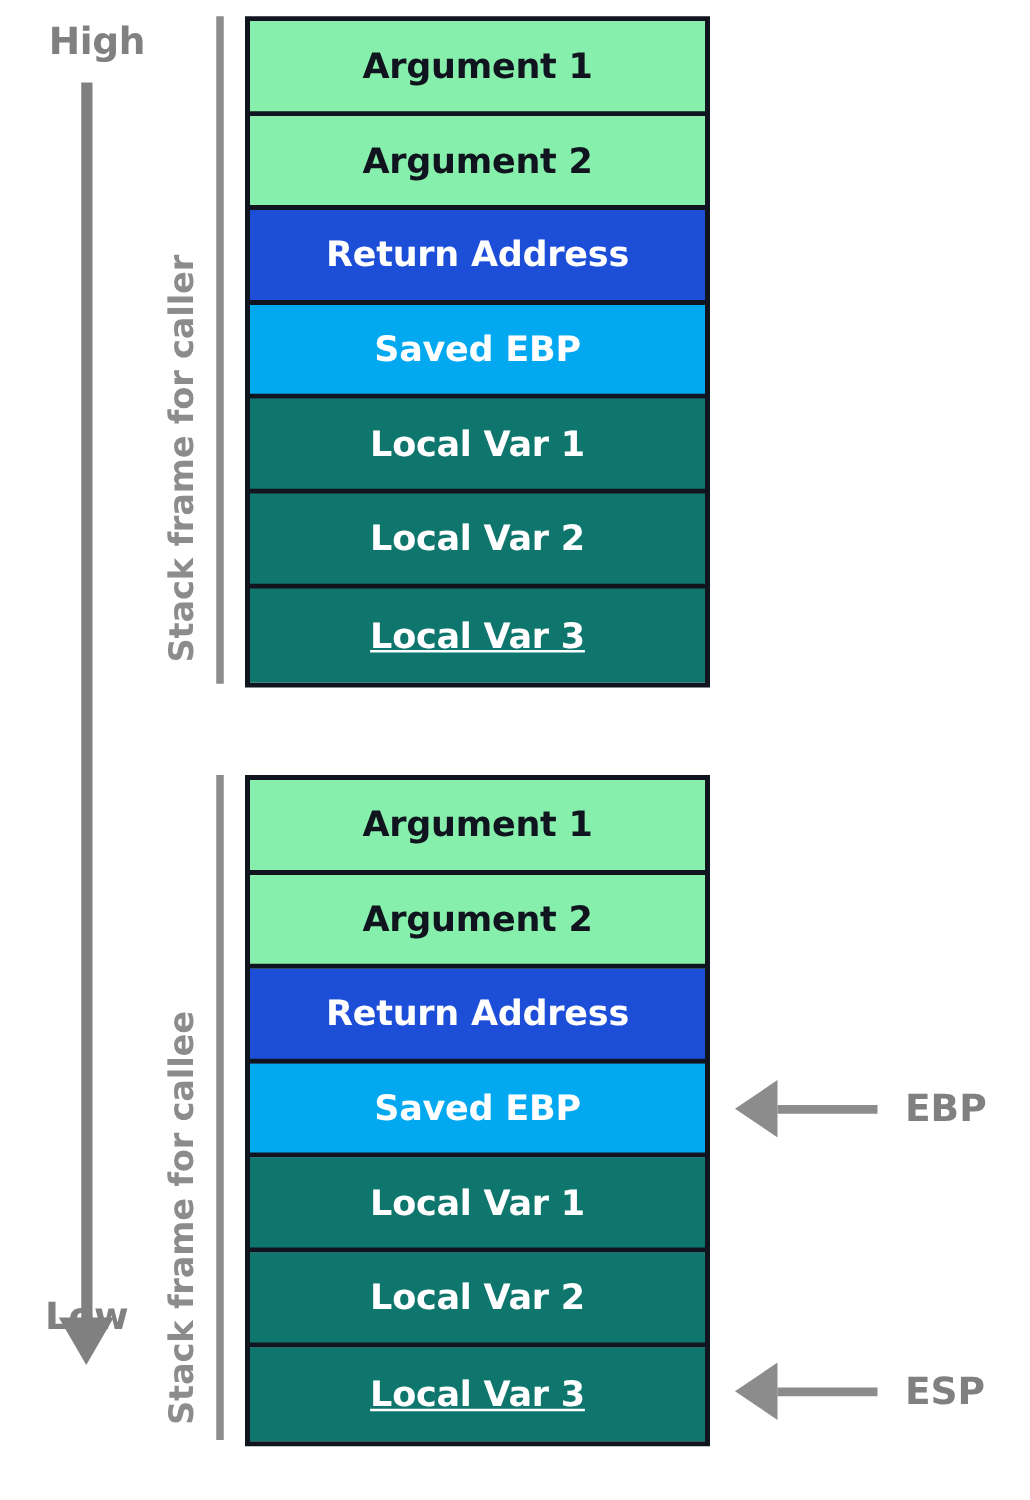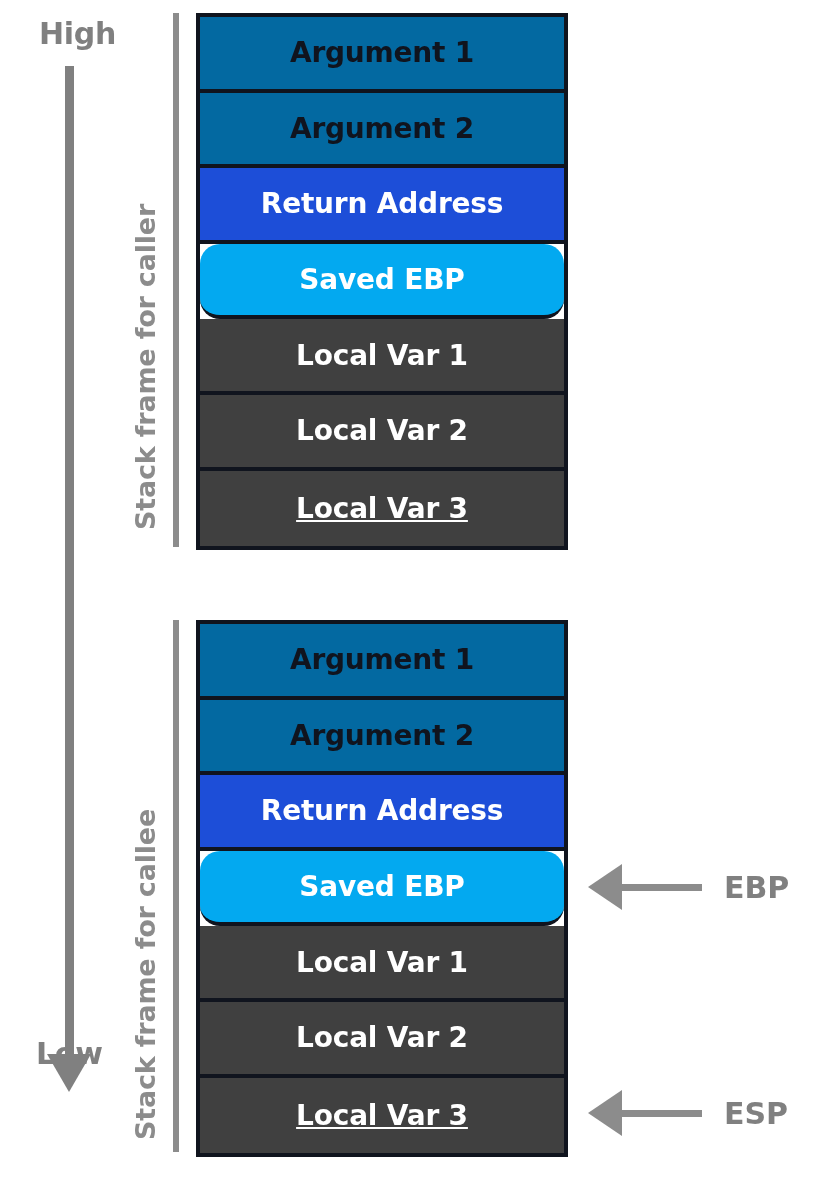--- a/index.html
+++ b/index.html
@@ -98,24 +98,24 @@
     border-bottom: 4px solid #10141e;
     display: flex;
     align-items: center;
     justify-content: center;
     font-size: 28px;
     font-weight: bold;
     letter-spacing: -0.2px;
   }
   .slot:last-child { border-bottom: none; text-decoration: underline; }
 
-  .slot.c-green  { background: #0369a1; color: #10141e; }
+  .slot.c-green  { background: #86efac; color: #10141e; }
   .slot.c-blue   { background: #1d4ed8; color: #ffffff; }
-  .slot.c-cyan   { background: #03A9F0; color: #ffffff; border-radius: 20px; }
-  .slot.c-purple { background: #404040; color: #ffffff; }
+  .slot.c-cyan   { background: #03A9F0; color: #ffffff; }
+  .slot.c-purple { background: #0f766e; color: #ffffff; }
 
   
   .pointer {
     position: absolute;
     height: 46px;
     display: flex;
     align-items: center;
   }
   .ptr-head {
     width: 0;

